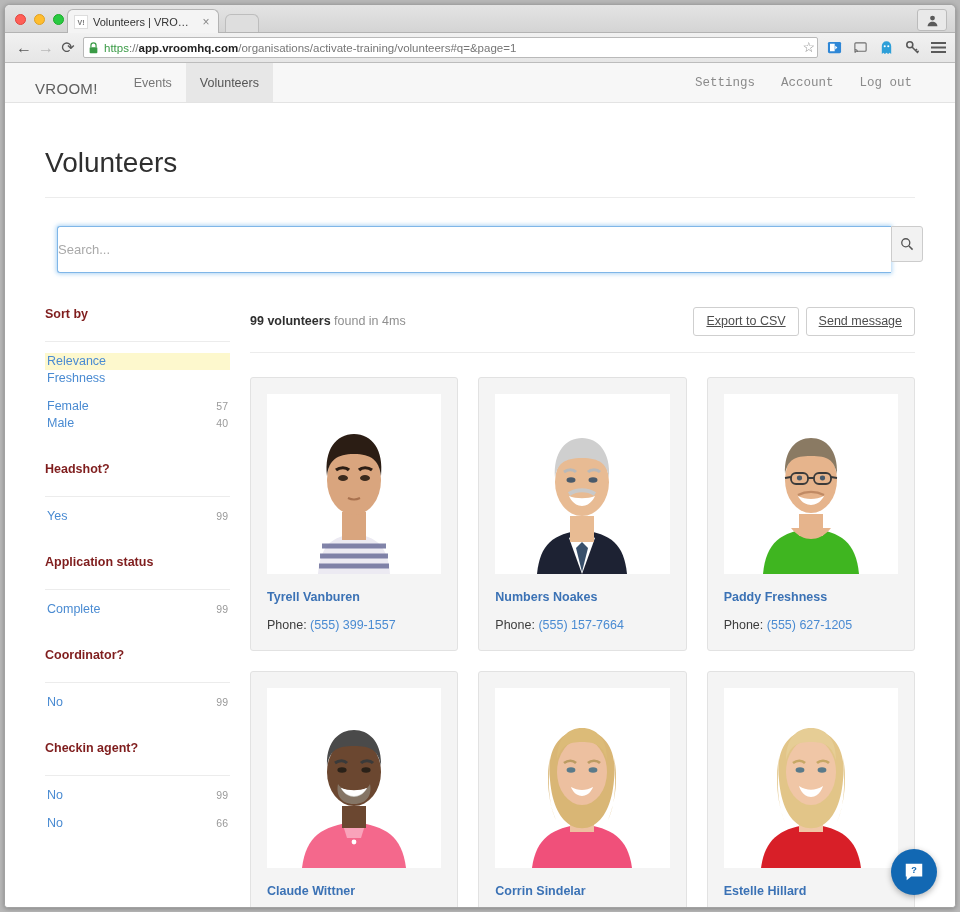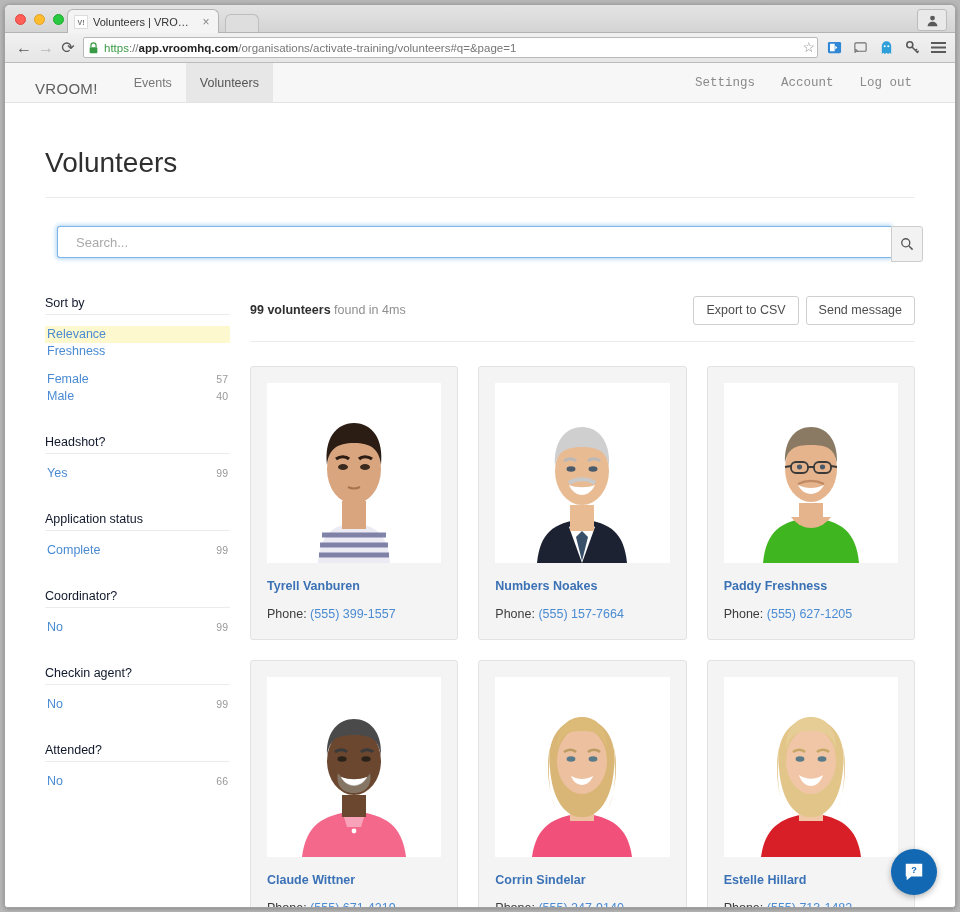--- a/index.html
+++ b/index.html
@@ -179,25 +179,25 @@
   .title-rule { border-bottom: 1px solid #ececec; margin-bottom: 0; }
 
   
   .search-row {
     display: flex;
     margin: 28px 0 0 12px;
     width: 866px;
   }
   .search-input {
     flex: 1;
-    height: 32px;
+    height: 47px;
     border: 1px solid #7fb6e8;
     border-right: none;
     border-radius: 3px 0 0 3px;
-    padding: 0 18px;
+    padding: 0 0;
     font-size: 13px;
     color: #333;
     outline: none;
     box-shadow: 0 0 4px 1px rgba(102,175,233,.55);
     background: #fff;
     font-family: "Liberation Sans", sans-serif;
   }
   .search-input::placeholder { color: #a9a9a9; }
   .search-btn {
     width: 32px; height: 36px;
@@ -211,23 +211,23 @@
   .content {
     display: flex;
     margin-top: 34px;
     padding-left: 0;
   }
   .sidebar { width: 205px; flex: none; padding-right: 20px; }
   .results { flex: 1; }
 
   .facet-title {
     font-size: 12.5px;
-    color: #0f172a;
-    font-weight: normal;
-    padding-bottom: 4px;
+    color: #7f1d1d;
+    font-weight: bold;
+    padding-bottom: 20px;
     border-bottom: 1px solid #ececec;
     margin-top: 30px;
   }
   .facet-title.first { margin-top: 0; }
   .facet-list { margin-top: 11px; }
   .facet-item {
     display: flex; justify-content: space-between; align-items: baseline;
     font-size: 12.5px;
     color: #4a8bd2;
     padding: 1px 2px 1px 2px;
@@ -247,20 +247,21 @@
   .results-actions { margin-left: auto; display: flex; gap: 7px; }
   .btn {
     font-size: 12.5px;
     color: #4d4d4d;
     background: #fff;
     border: 1px solid #cfcfcf;
     border-radius: 3px;
     padding: 7px 12px;
     font-family: "Liberation Sans", sans-serif;
     line-height: 1;
+    text-decoration: underline;
   }
 
   
   .grid {
     display: grid;
     grid-template-columns: repeat(3, 1fr);
     gap: 20px;
     margin-top: 24px;
   }
   .card {
@@ -468,21 +469,20 @@
           </div>
 
           <div class="facet-title">Checkin agent?</div>
           <div class="facet-list">
             <div class="facet-item">
               <span>No</span>
               <span class="facet-count">99</span>
             </div>
           </div>
 
-          <div class="facet-title">Attended?</div>
           <div class="facet-list">
             <div class="facet-item">
               <span>No</span>
               <span class="facet-count">66</span>
             </div>
           </div>
         </div>
 
         <div class="results">
           <div class="results-head">

